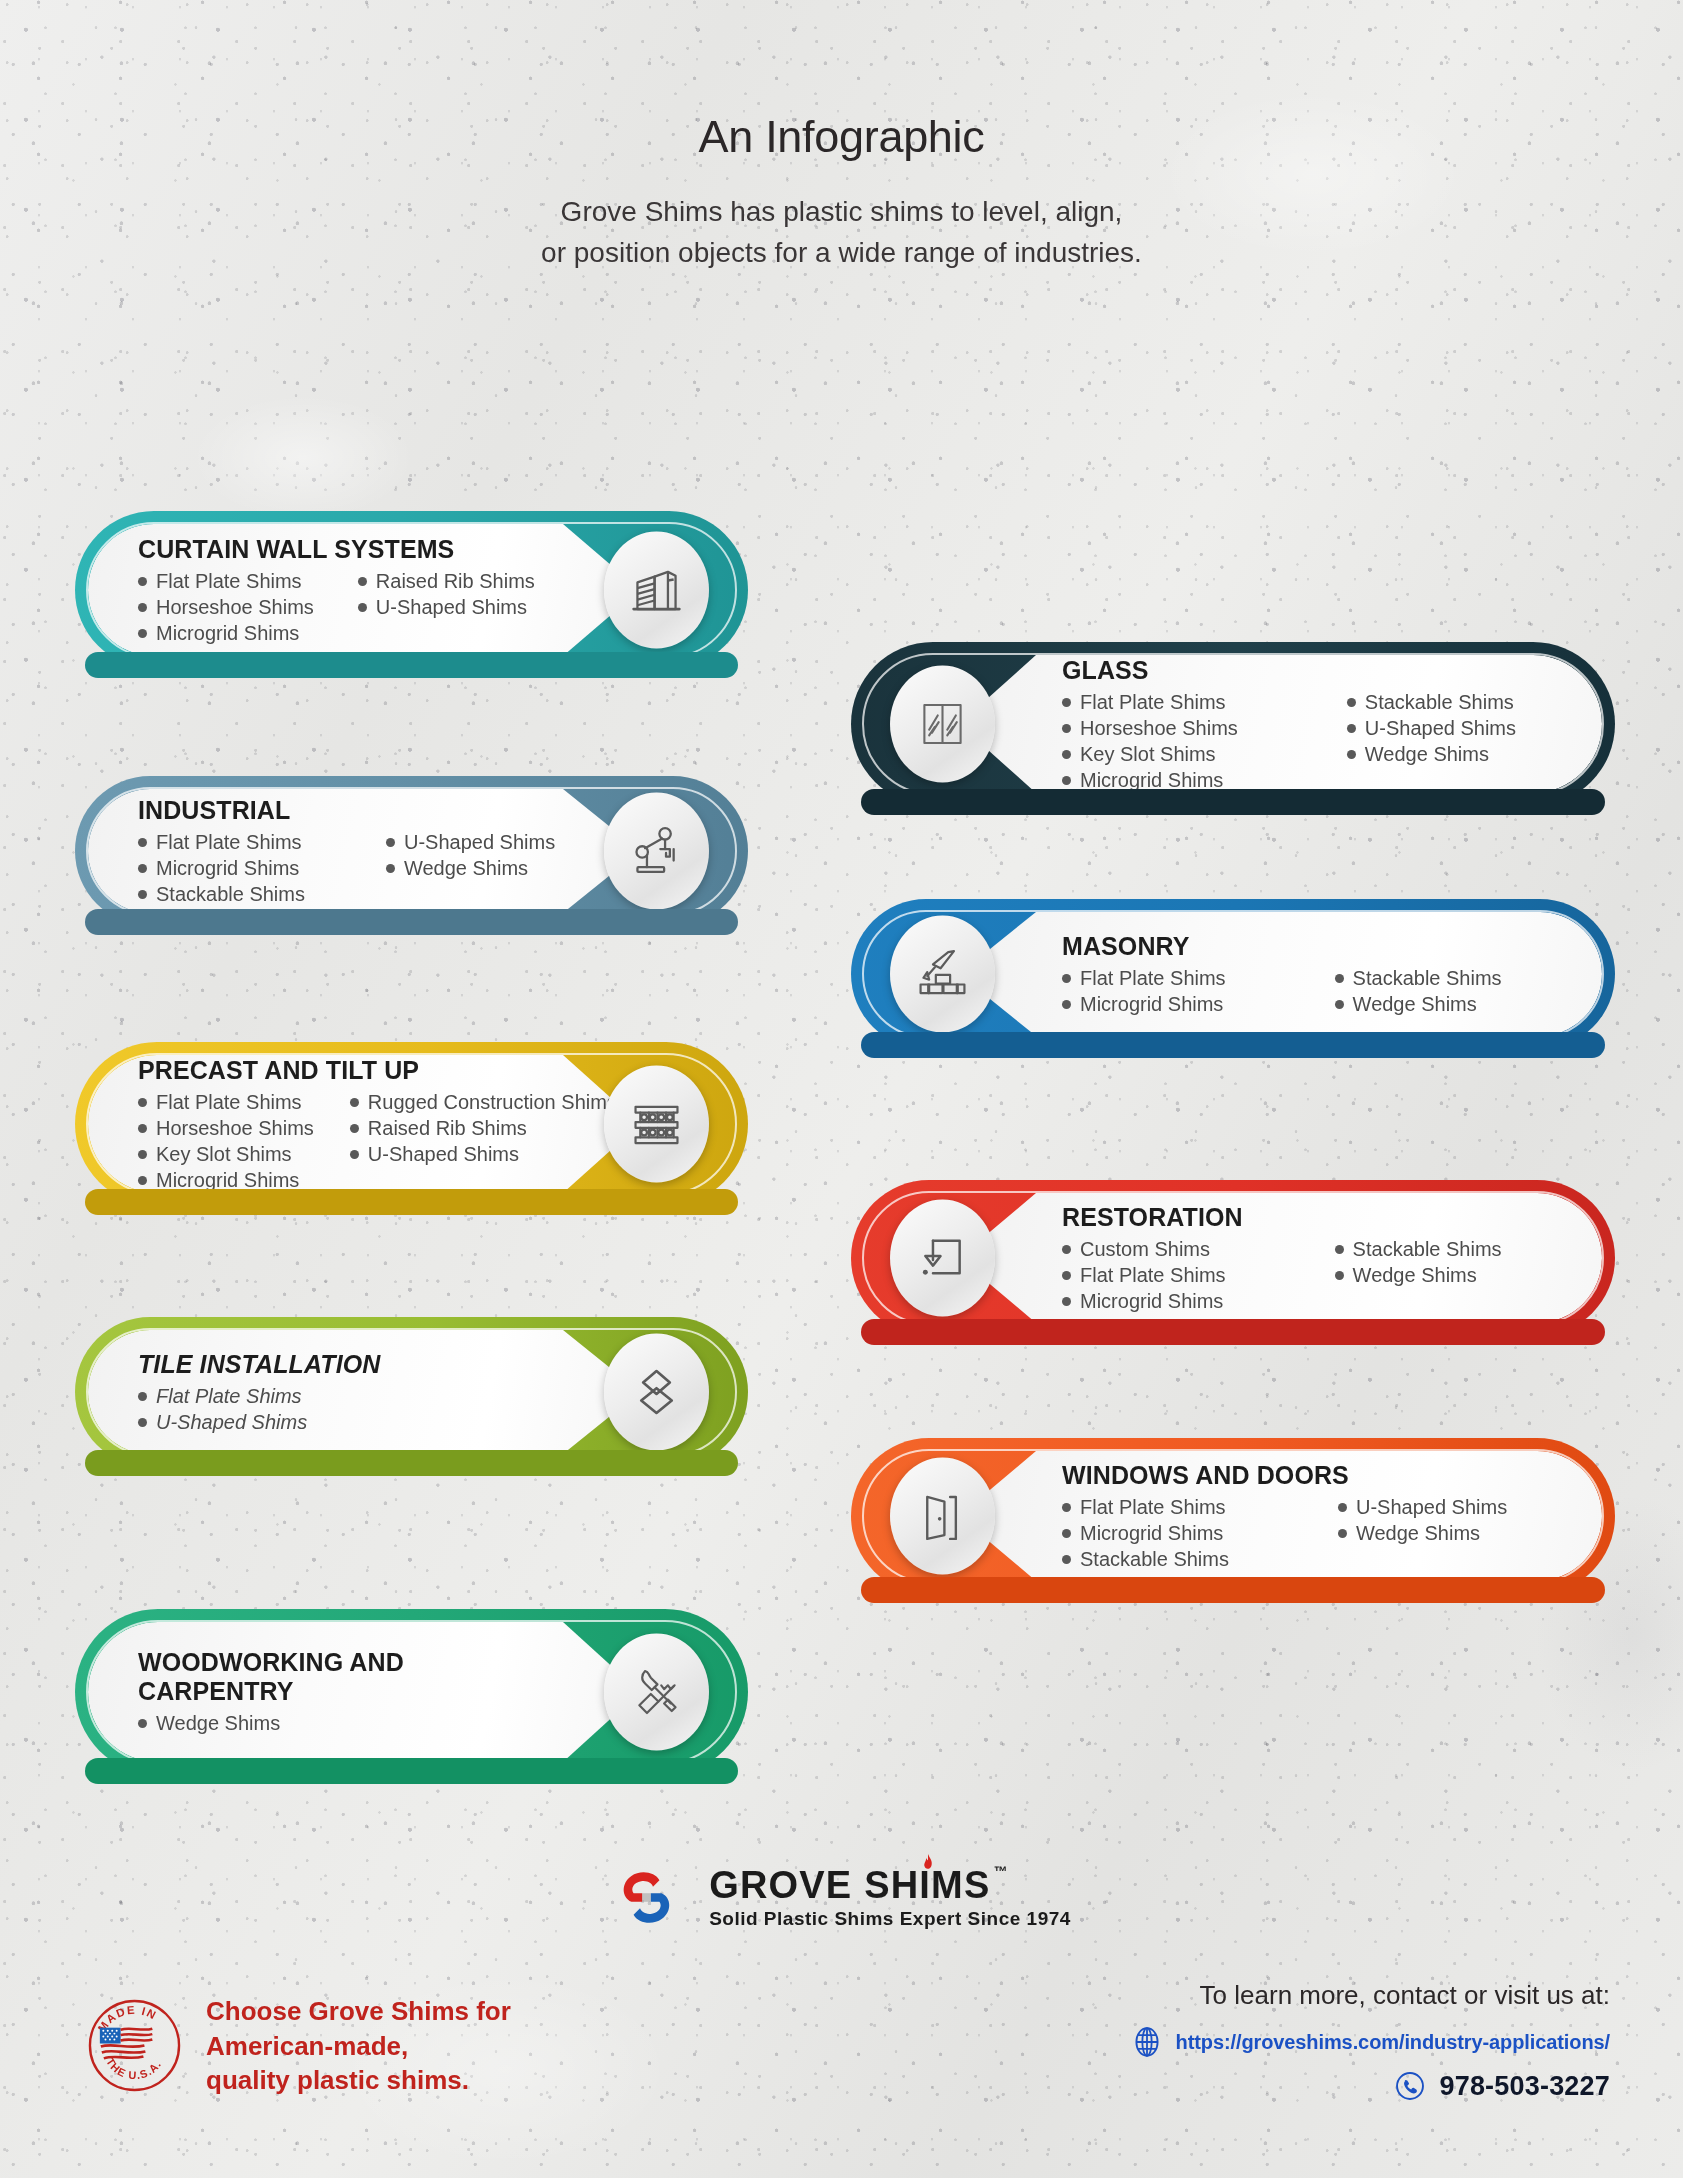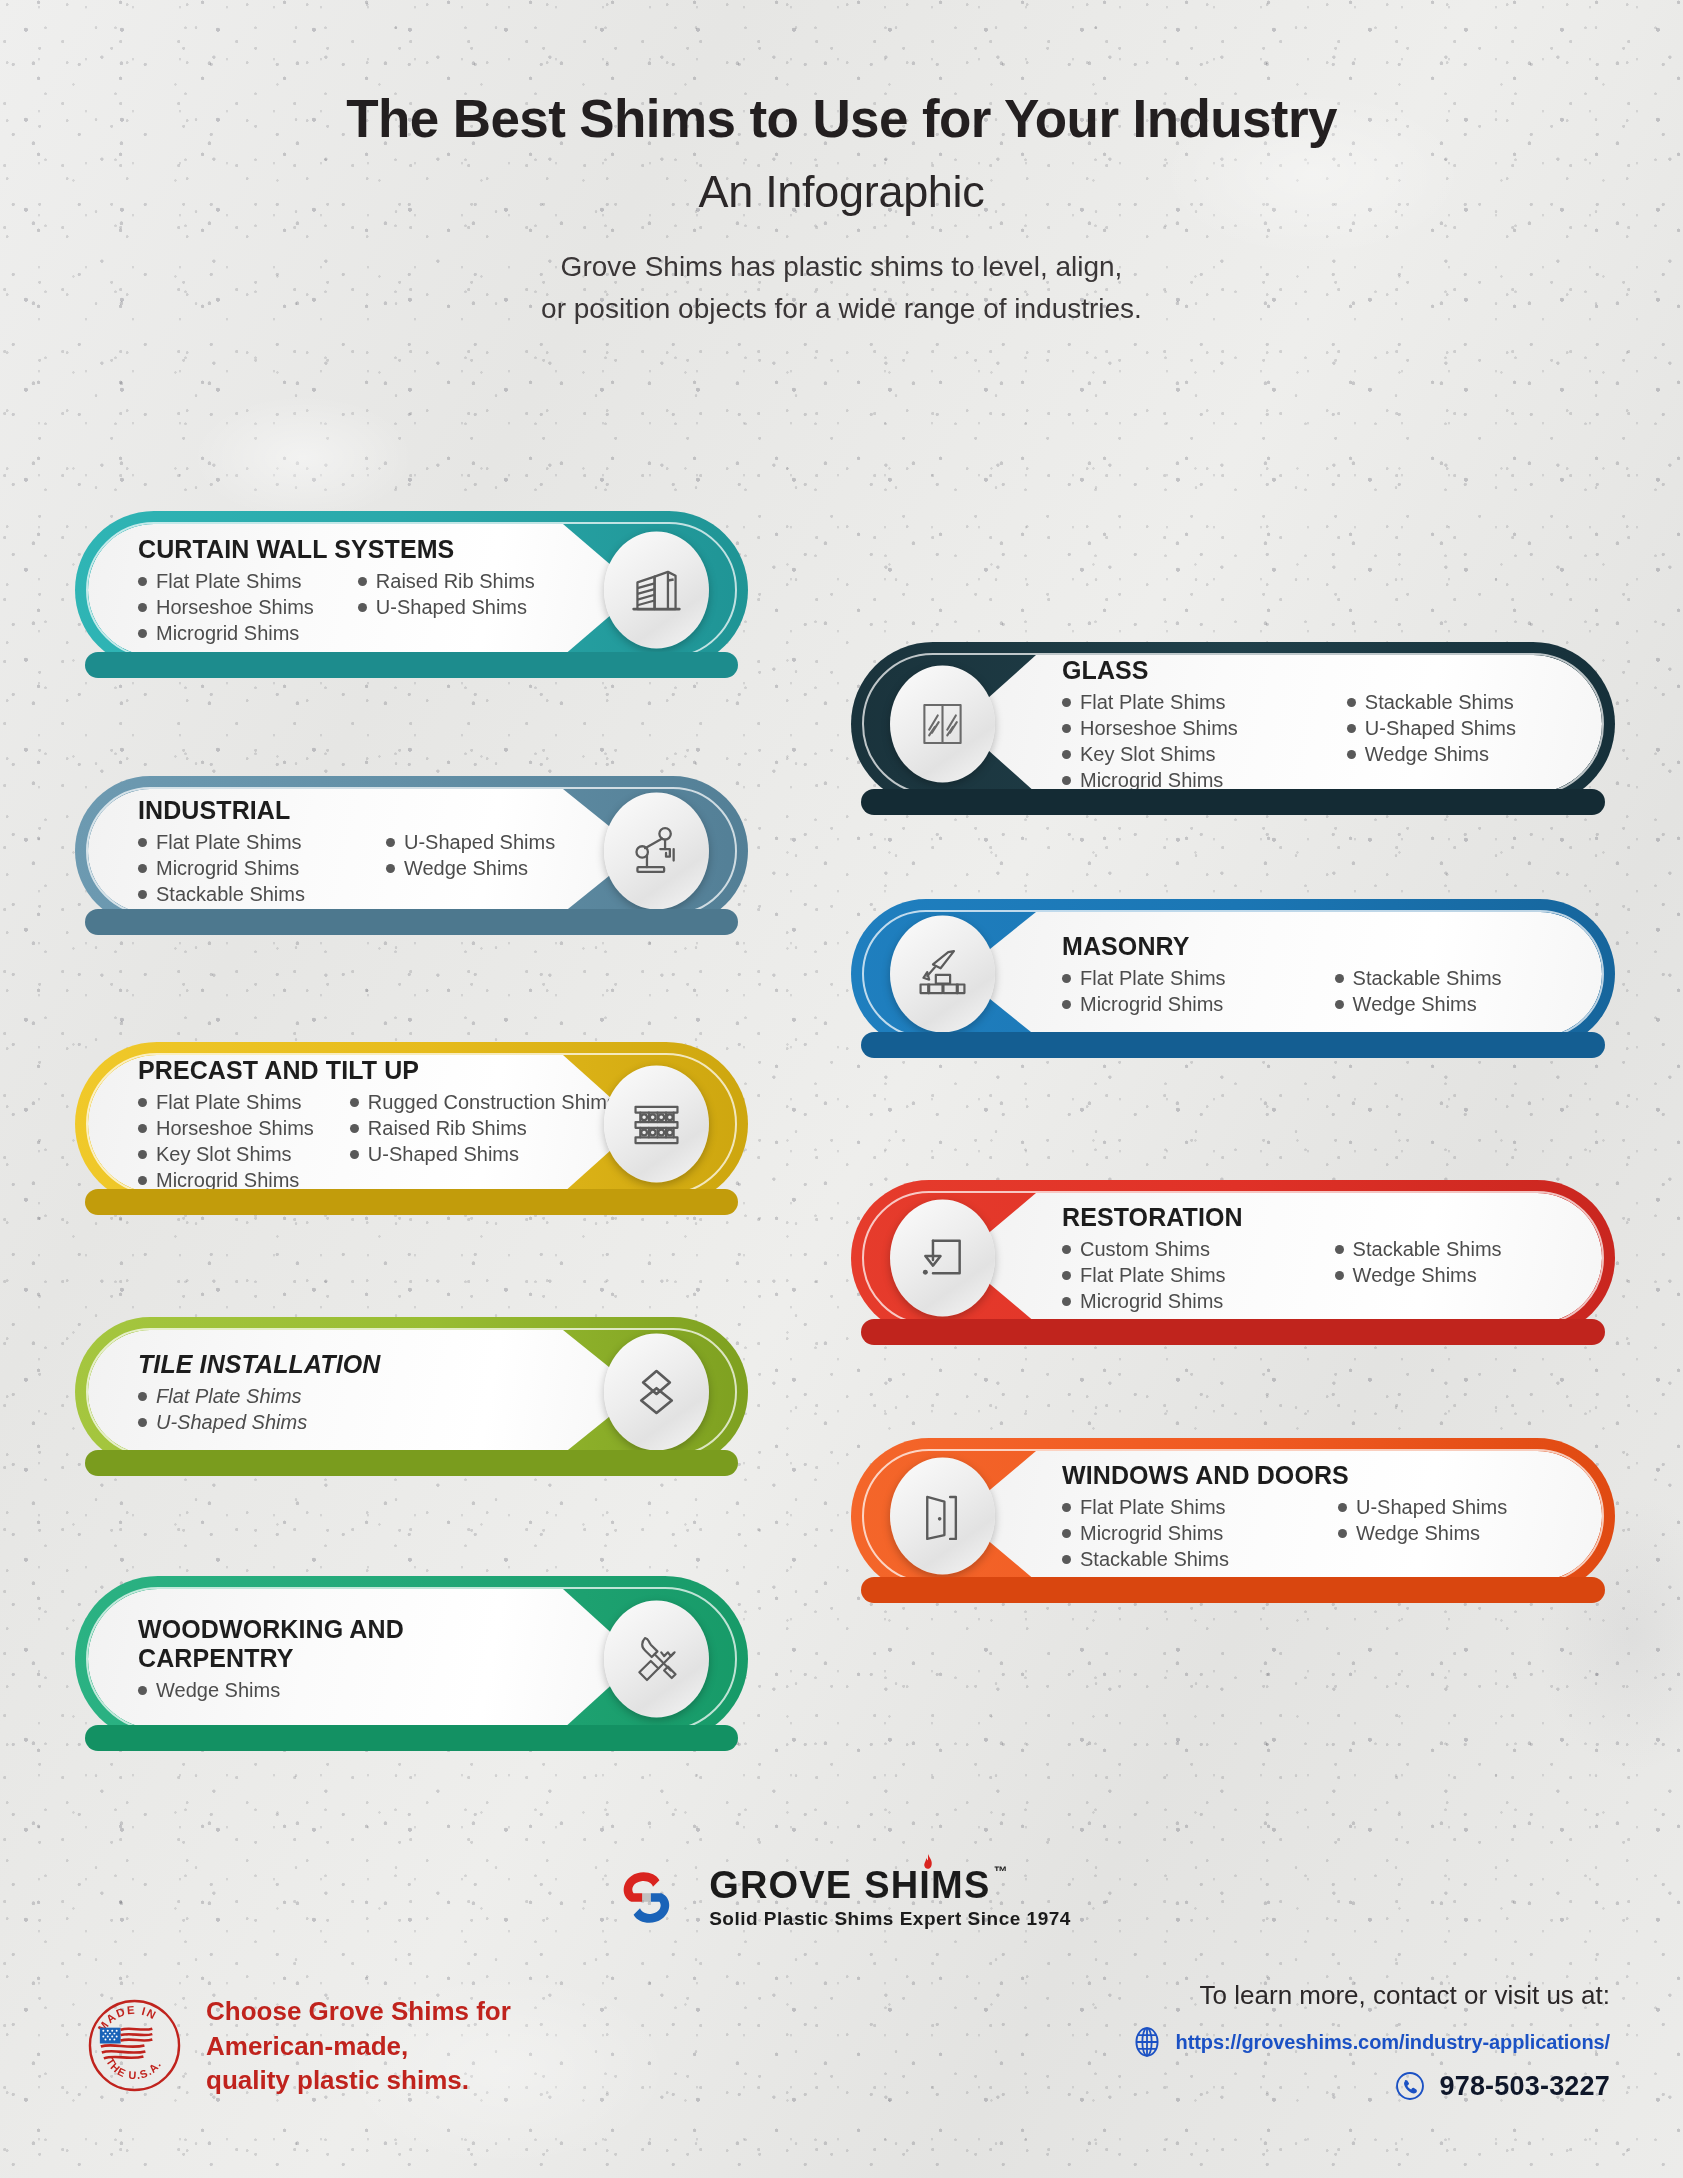--- a/index.html
+++ b/index.html
@@ -138,21 +138,21 @@
 
   .t-slate  { background: linear-gradient(92deg,#6d9ab1 0%, #628fa6 50%, #537f96 100%); }
   .t-slate::after  { background: #4d788e; }
 
   .t-gold   { background: linear-gradient(92deg,#f0c92a 0%, #e6bb1c 52%, #cda60f 100%); }
   .t-gold::after   { background: #c29c0b; }
 
   .t-lime   { background: linear-gradient(92deg,#a5c63f 0%, #99bd32 52%, #7ea020 100%); font-style: italic; }
   .t-lime::after   { background: #7a9c1e; }
 
-  .t-green  { background: linear-gradient(92deg,#2bb283 0%, #23a878 50%, #179a68 100%); }
+  .t-green  { background: linear-gradient(92deg,#2bb283 0%, #23a878 50%, #179a68 100%); margin-top: 33px; }
   .t-green::after  { background: #139163; }
 
   .t-dark   { background: linear-gradient(92deg,#1a333c 0%, #20404a 50%, #16303a 100%); }
   .t-dark::after   { background: #142b34; }
 
   .t-blue   { background: linear-gradient(92deg,#1f7fbf 0%, #1b76b4 50%, #16659c 100%); }
   .t-blue::after   { background: #145e92; }
 
   .t-red    { background: linear-gradient(92deg,#e63c2c 0%, #e03127 50%, #c9261f 100%); }
   .t-red::after    { background: #c0241d; }
@@ -208,21 +208,20 @@
   .ic { width: 34px; height: 34px; display: block; }
 </style>
 </head>
 <body>
 
 <div id="bg"></div>
 
 <div id="page">
 
   <header>
-    <div class="title">The Best Shims to Use for Your Industry</div>
     <div class="subtitle">An Infographic</div>
     <div class="lede">
       <div>Grove Shims has plastic shims to level, align,</div>
       <div>or position objects for a wide range of industries.</div>
     </div>
   </header>
 
   <div class="pill left t-teal" style="left:75px; top:511px; width:673px; height:158px;">
     <div class="pill-inner">
       <div class="panel"></div>

